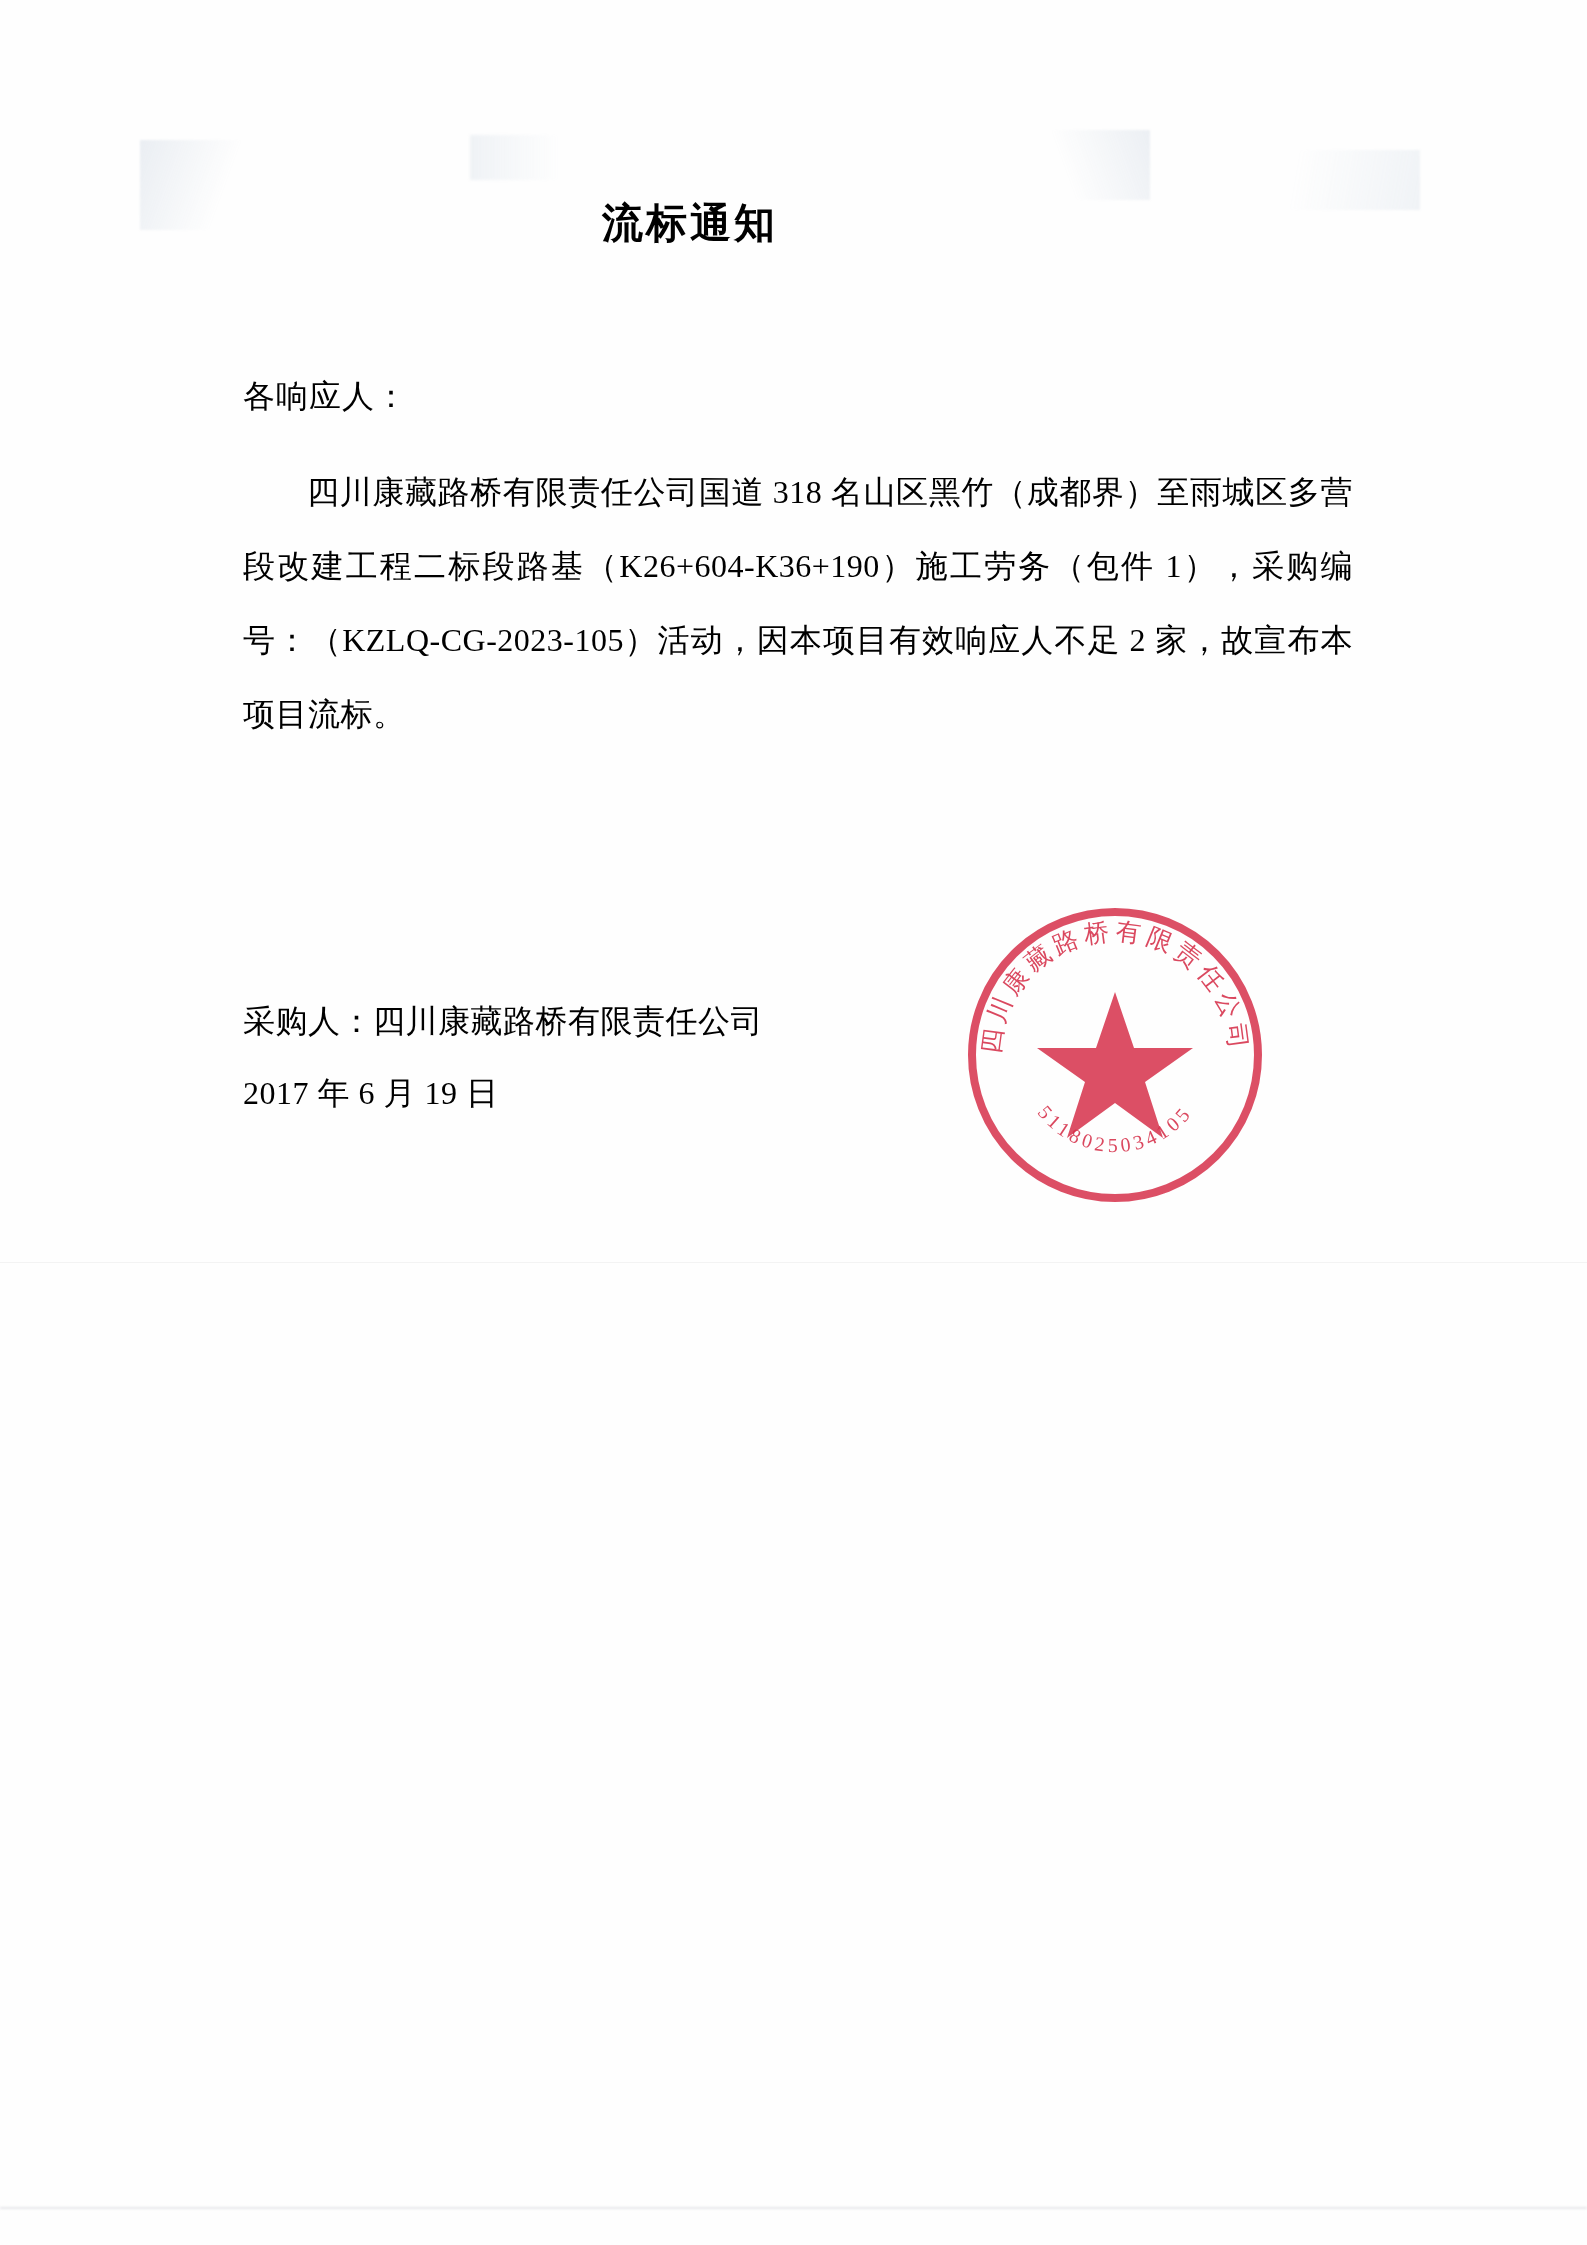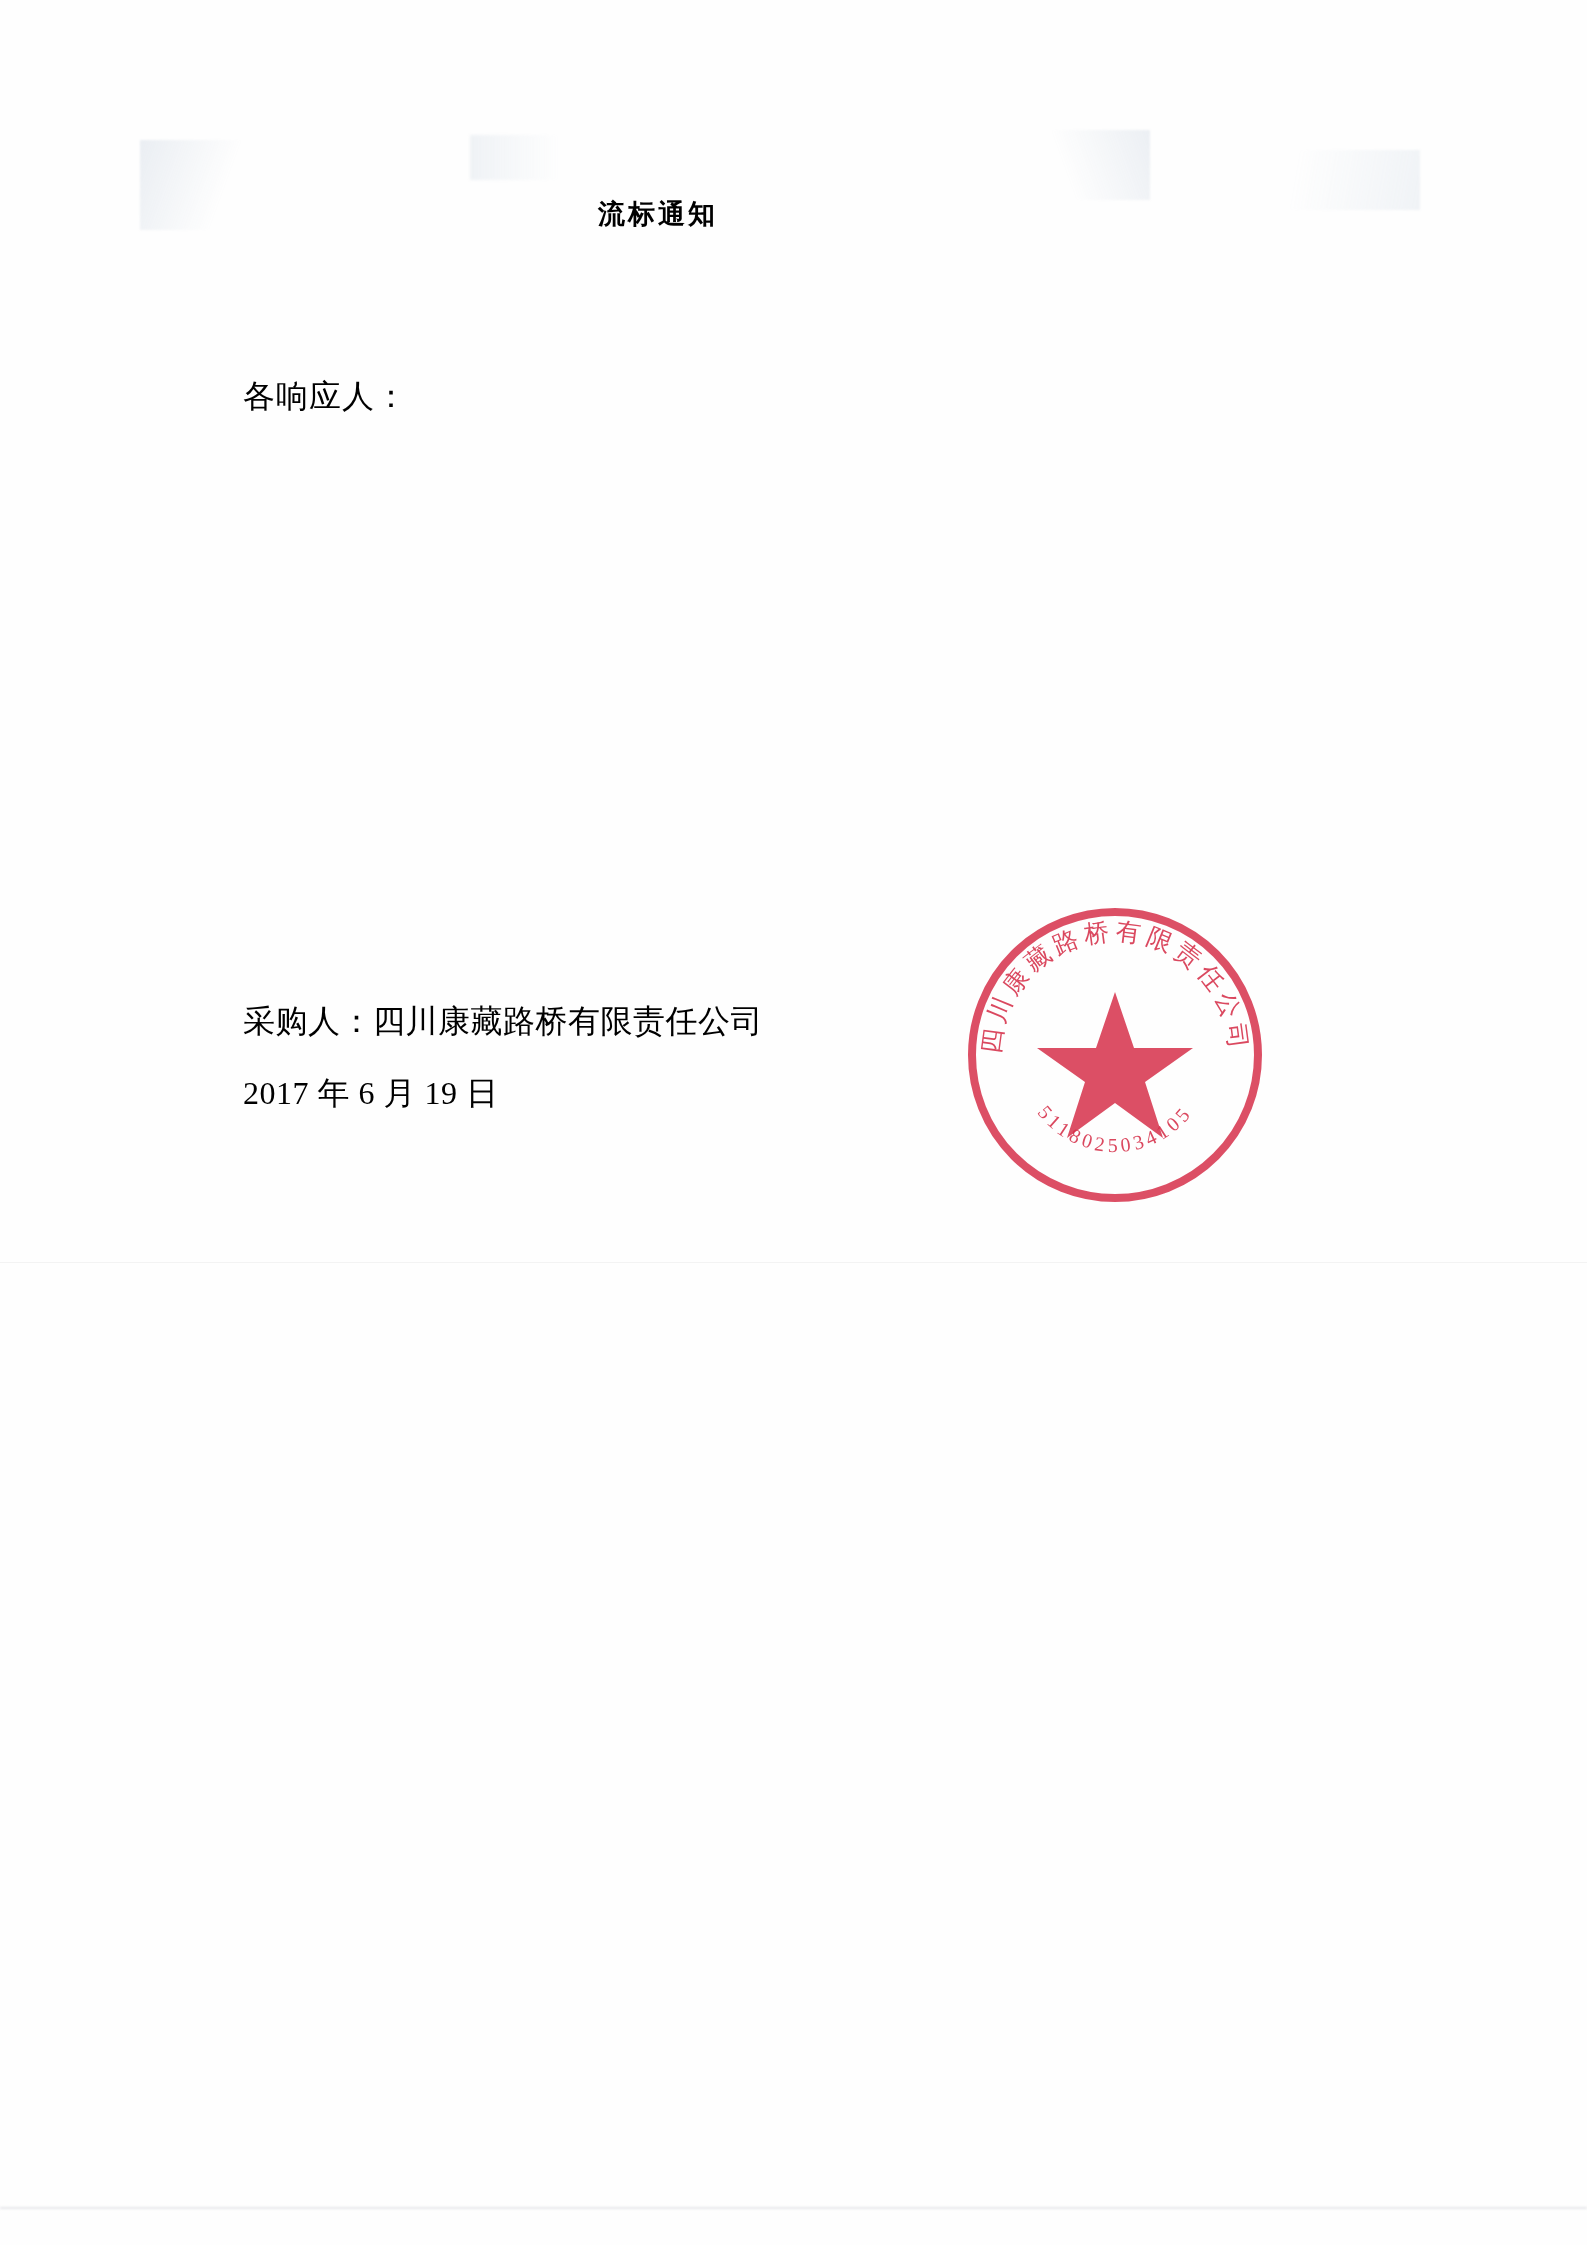--- a/index.html
+++ b/index.html
@@ -54,24 +54,25 @@
     background: rgba(120,130,145,0.18);
     filter: blur(1px);
   }
 
   .title {
     position: absolute;
     top: 196px;
     left: 0;
     width: 1316px;
     text-align: center;
-    font-size: 27px;
+    font-size: 41px;
     font-weight: bold;
     letter-spacing: 3px;
     font-family: "Liberation Serif", "DejaVu Serif", serif;
+    padding-left: 32px;
   }
 
   .salutation {
     position: absolute;
     top: 375px;
     left: 243px;
     font-size: 32px;
     letter-spacing: 1px;
     font-family: Liberation Mono, monospace;
   }
@@ -125,20 +126,21 @@
   <div class="scan-smudge smudge-b"></div>
   <div class="scan-smudge smudge-c"></div>
   <div class="scan-smudge smudge-d"></div>
   <div class="crease"></div>
   <div class="crease2"></div>
 
   <div class="title">流标通知</div>
 
   <div class="salutation">各响应人：</div>
 
+  <div class="body-text">四川康藏路桥有限责任公司国道 318 名山区黑竹（成都界）至雨城区多营段改建工程二标段路基（K26+604-K36+190）施工劳务（包件 1），采购编号：（KZLQ-CG-2023-105）活动，因本项目有效响应人不足 2 家，故宣布本项目流标。</div>
 
   <div class="sign-block">
     <div class="sign-line-1">采购人：四川康藏路桥有限责任公司</div>
     <div class="sign-line-2">2017 年 6 月 19 日</div>
   </div>
 
   <div class="seal">
     <svg width="310" height="310" viewBox="0 0 310 310" xmlns="http://www.w3.org/2000/svg">
       <defs>
         <path id="sealArcTop" d="M 40,155 A 115,115 0 0 1 270,155"></path>

